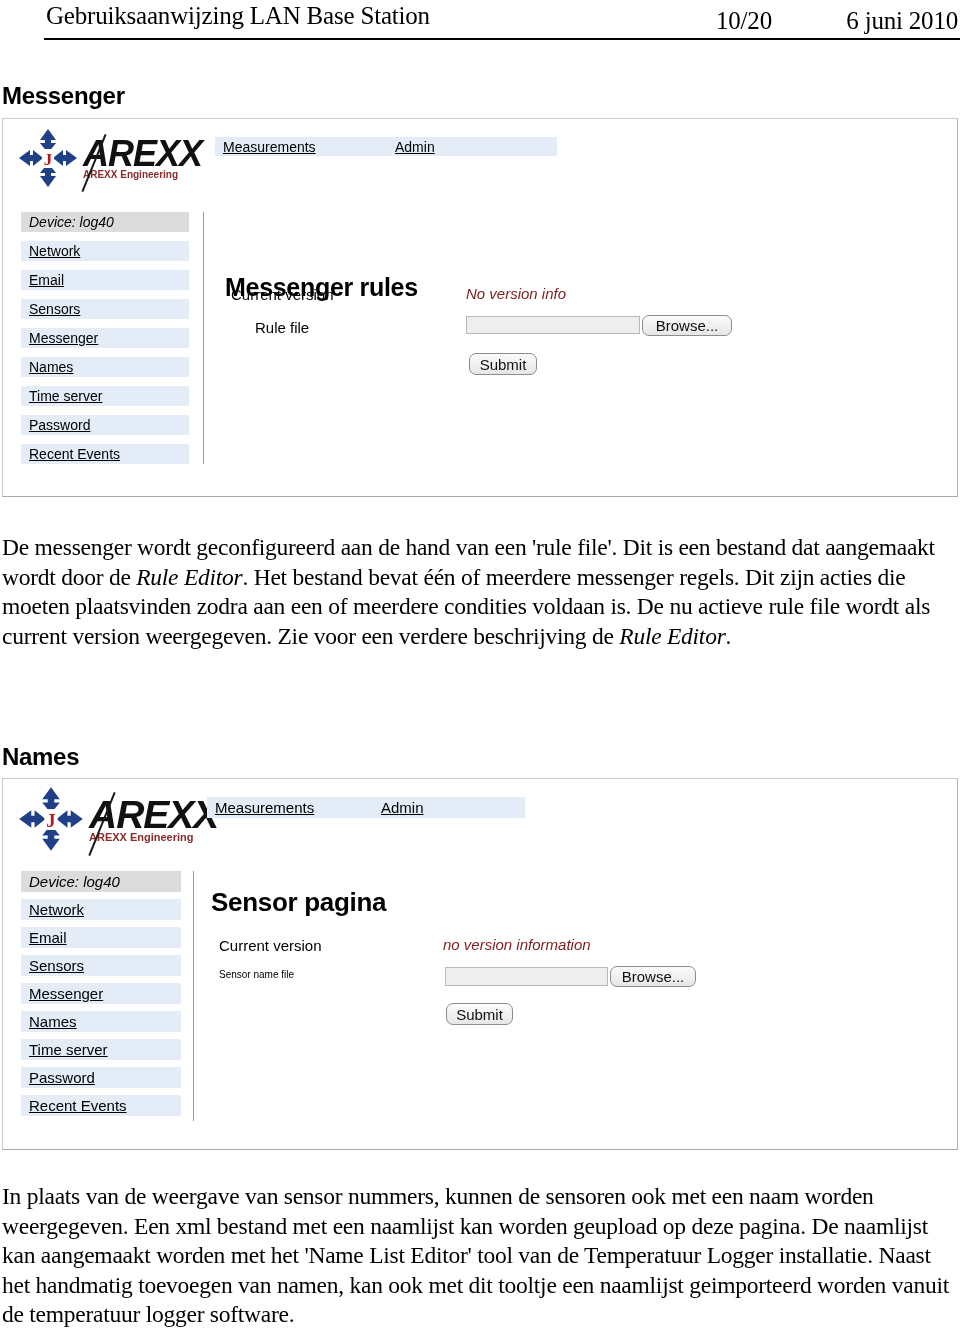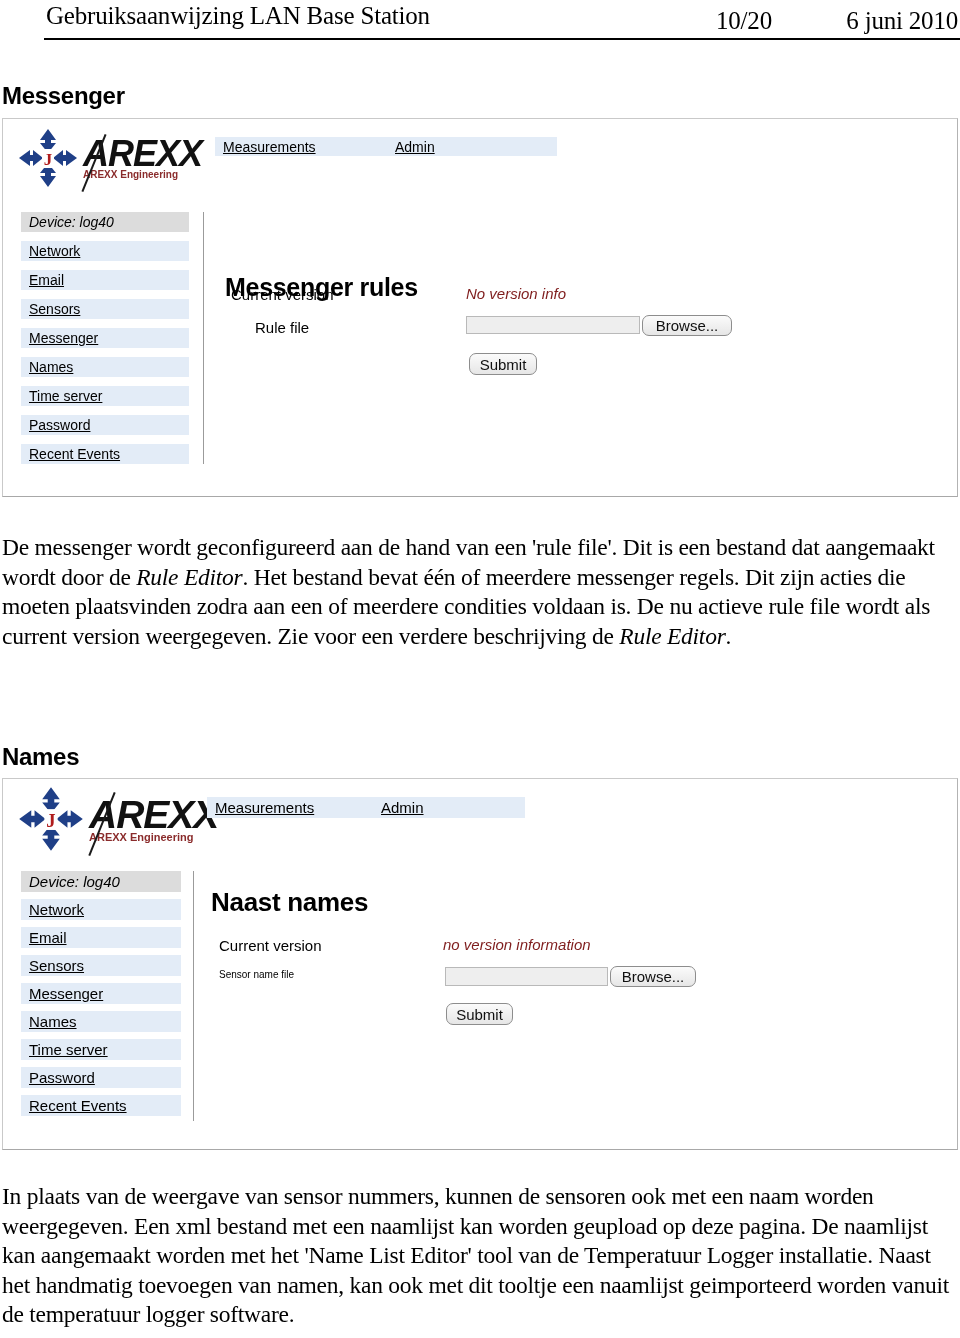--- a/index.html
+++ b/index.html
@@ -359,21 +359,21 @@
         <div class="side-item" style="height:21px; margin-bottom:7px; padding-left:8px; font-size:15px;">
           <span>Password</span>
         </div>
         <div class="side-item" style="height:21px; padding-left:8px; font-size:15px;">
           <span>Recent Events</span>
         </div>
       </div>
 
       <div class="side-divider" style="left:190px; top:92px; height:250px;"></div>
 
-      <div class="pane-title" style="left:208px; top:108px; font-size:26px;">Naast names</div>
+      <div class="pane-title" style="left:208px; top:108px; font-size:26px;">Sensor pagina</div>
 
       <div class="form-label" style="left:216px; top:158px; font-size:15px;">Current version</div>
       <div class="form-value" style="left:440px; top:157px; font-size:15px;">no version information</div>
 
       <div class="form-label" style="left:216px; top:190px; font-size:10px;">Sensor name file</div>
       <input class="text-input" style="left: 442px; top: 188px; width: 163px; height: 19px;" value="">
       <div class="btn" style="left:607px; top:187px; width:86px; height:21px; font-size:15px;">
         <span>Browse...</span>
       </div>
 

